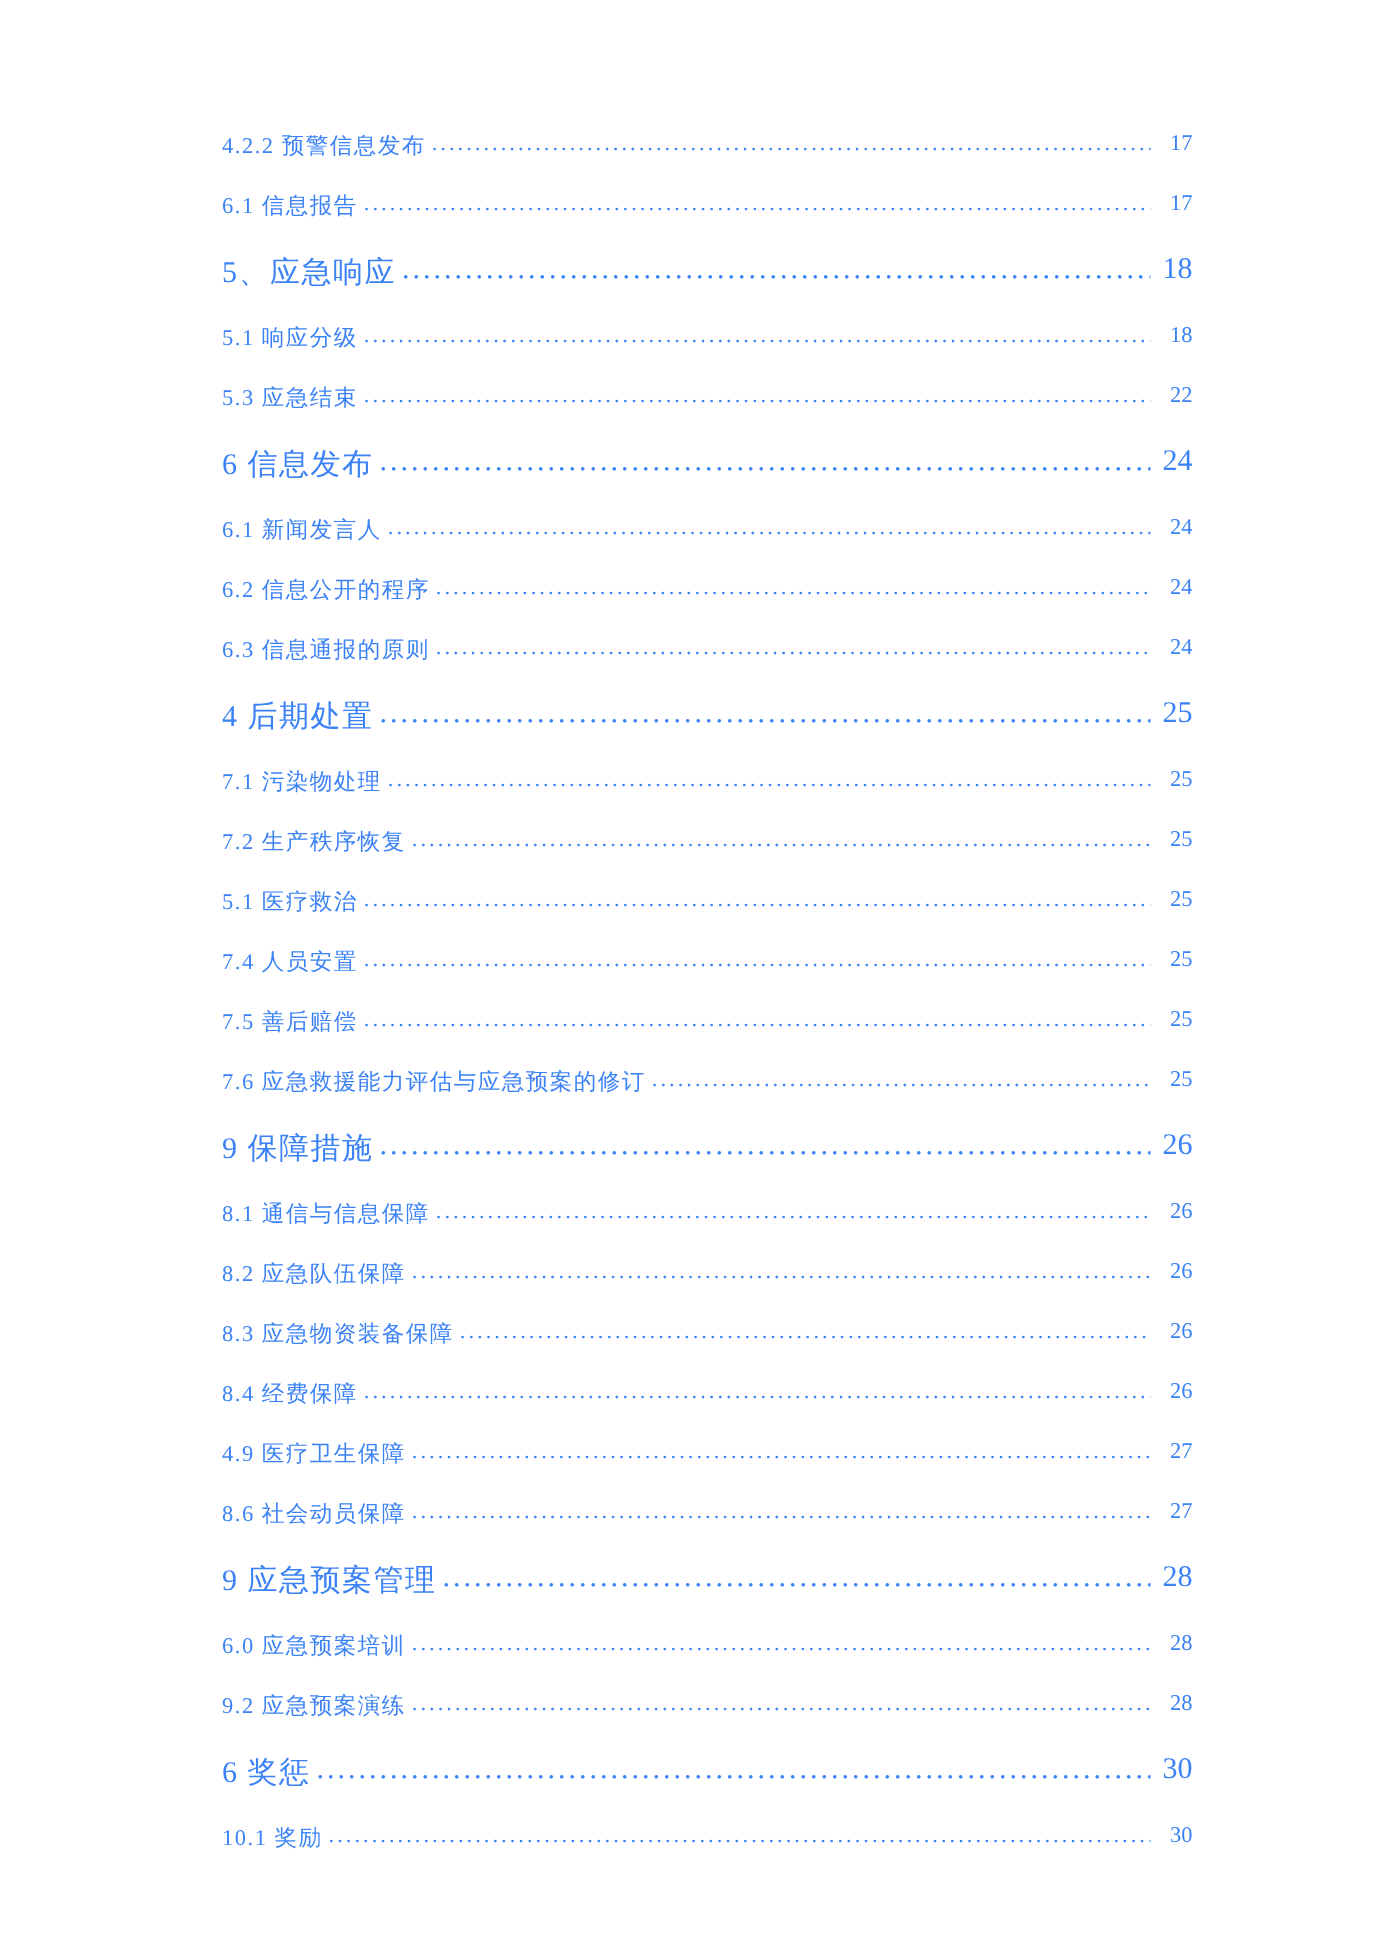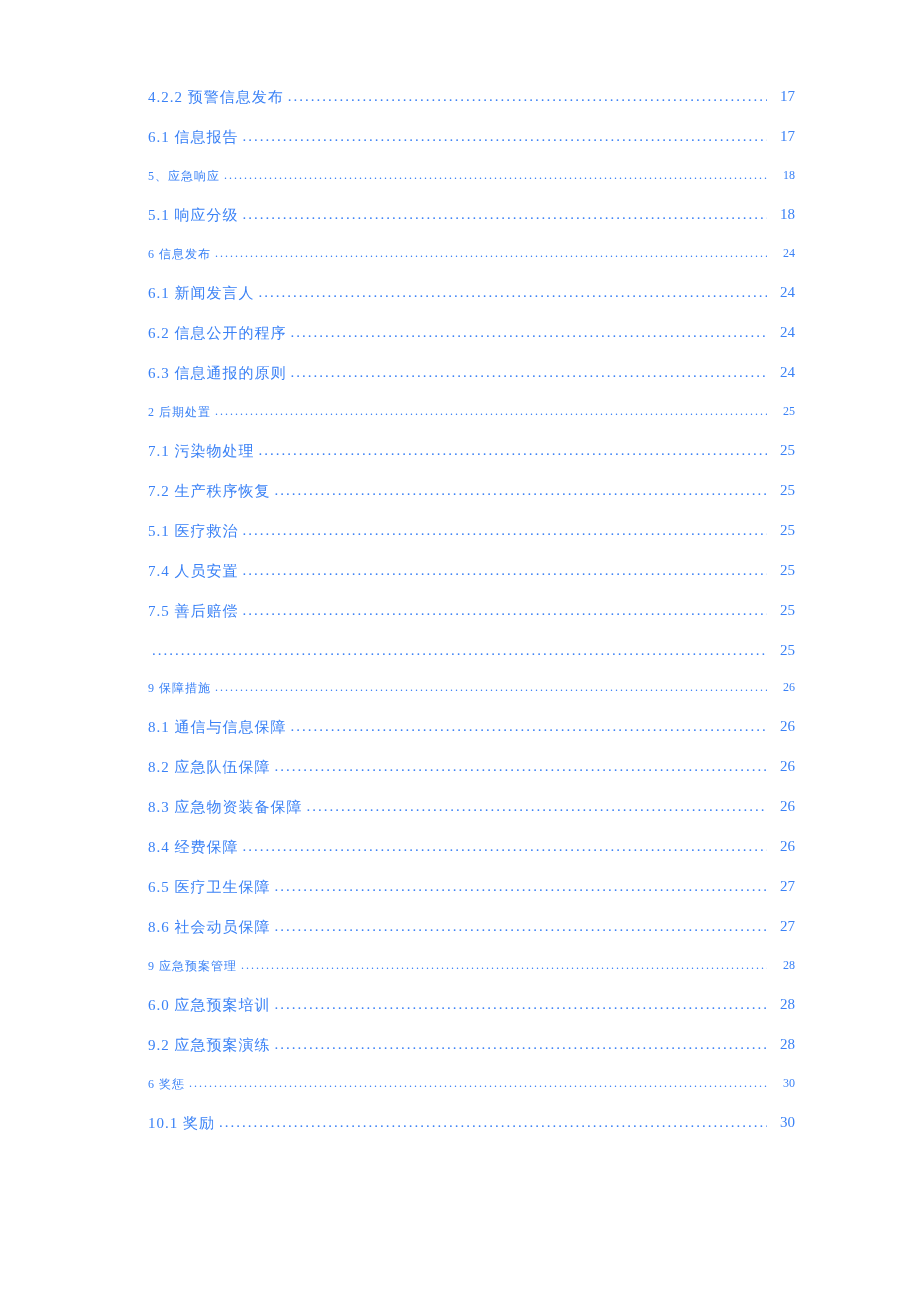--- a/index.html
+++ b/index.html
@@ -19,21 +19,21 @@
     }
     .toc-entry {
       display: flex;
       align-items: flex-start;
       margin-bottom: 21px;
       font-size: 15px;
       color: #3b82f6;
       white-space: nowrap;
     }
     .toc-entry.level-1 {
-      font-size: 12px;
+      font-size: 20px;
     }
     .toc-label {
       flex-shrink: 0;
       letter-spacing: 1px;
     }
     .toc-dots {
       flex: 1;
       overflow: hidden;
       letter-spacing: 2px;
       padding: 0 4px;
@@ -70,20 +70,25 @@
   <div class="toc-entry level-1">
     <span class="toc-label">5、应急响应</span>
     <span class="toc-dots"></span>
     <span class="toc-page">18</span>
   </div>
   <div class="toc-entry level-2">
     <span class="toc-label">5.1 响应分级</span>
     <span class="toc-dots"></span>
     <span class="toc-page">18</span>
   </div>
+  <div class="toc-entry level-2">
+    <span class="toc-label">5.3 应急结束</span>
+    <span class="toc-dots"></span>
+    <span class="toc-page">22</span>
+  </div>
   <div class="toc-entry level-1">
     <span class="toc-label">6 信息发布</span>
     <span class="toc-dots"></span>
     <span class="toc-page">24</span>
   </div>
   <div class="toc-entry level-2">
     <span class="toc-label">6.1 新闻发言人</span>
     <span class="toc-dots"></span>
     <span class="toc-page">24</span>
   </div>
@@ -91,21 +96,21 @@
     <span class="toc-label">6.2 信息公开的程序</span>
     <span class="toc-dots"></span>
     <span class="toc-page">24</span>
   </div>
   <div class="toc-entry level-2">
     <span class="toc-label">6.3 信息通报的原则</span>
     <span class="toc-dots"></span>
     <span class="toc-page">24</span>
   </div>
   <div class="toc-entry level-1">
-    <span class="toc-label">2 后期处置</span>
+    <span class="toc-label">4 后期处置</span>
     <span class="toc-dots"></span>
     <span class="toc-page">25</span>
   </div>
   <div class="toc-entry level-2">
     <span class="toc-label">7.1 污染物处理</span>
     <span class="toc-dots"></span>
     <span class="toc-page">25</span>
   </div>
   <div class="toc-entry level-2">
     <span class="toc-label">7.2 生产秩序恢复</span>
@@ -121,20 +126,21 @@
     <span class="toc-label">7.4 人员安置</span>
     <span class="toc-dots"></span>
     <span class="toc-page">25</span>
   </div>
   <div class="toc-entry level-2">
     <span class="toc-label">7.5 善后赔偿</span>
     <span class="toc-dots"></span>
     <span class="toc-page">25</span>
   </div>
   <div class="toc-entry level-2">
+    <span class="toc-label">7.6 应急救援能力评估与应急预案的修订</span>
     <span class="toc-dots"></span>
     <span class="toc-page">25</span>
   </div>
   <div class="toc-entry level-1">
     <span class="toc-label">9 保障措施</span>
     <span class="toc-dots"></span>
     <span class="toc-page">26</span>
   </div>
   <div class="toc-entry level-2">
     <span class="toc-label">8.1 通信与信息保障</span>
@@ -150,21 +156,21 @@
     <span class="toc-label">8.3 应急物资装备保障</span>
     <span class="toc-dots"></span>
     <span class="toc-page">26</span>
   </div>
   <div class="toc-entry level-2">
     <span class="toc-label">8.4 经费保障</span>
     <span class="toc-dots"></span>
     <span class="toc-page">26</span>
   </div>
   <div class="toc-entry level-2">
-    <span class="toc-label">6.5 医疗卫生保障</span>
+    <span class="toc-label">4.9 医疗卫生保障</span>
     <span class="toc-dots"></span>
     <span class="toc-page">27</span>
   </div>
   <div class="toc-entry level-2">
     <span class="toc-label">8.6 社会动员保障</span>
     <span class="toc-dots"></span>
     <span class="toc-page">27</span>
   </div>
   <div class="toc-entry level-1">
     <span class="toc-label">9 应急预案管理</span>

